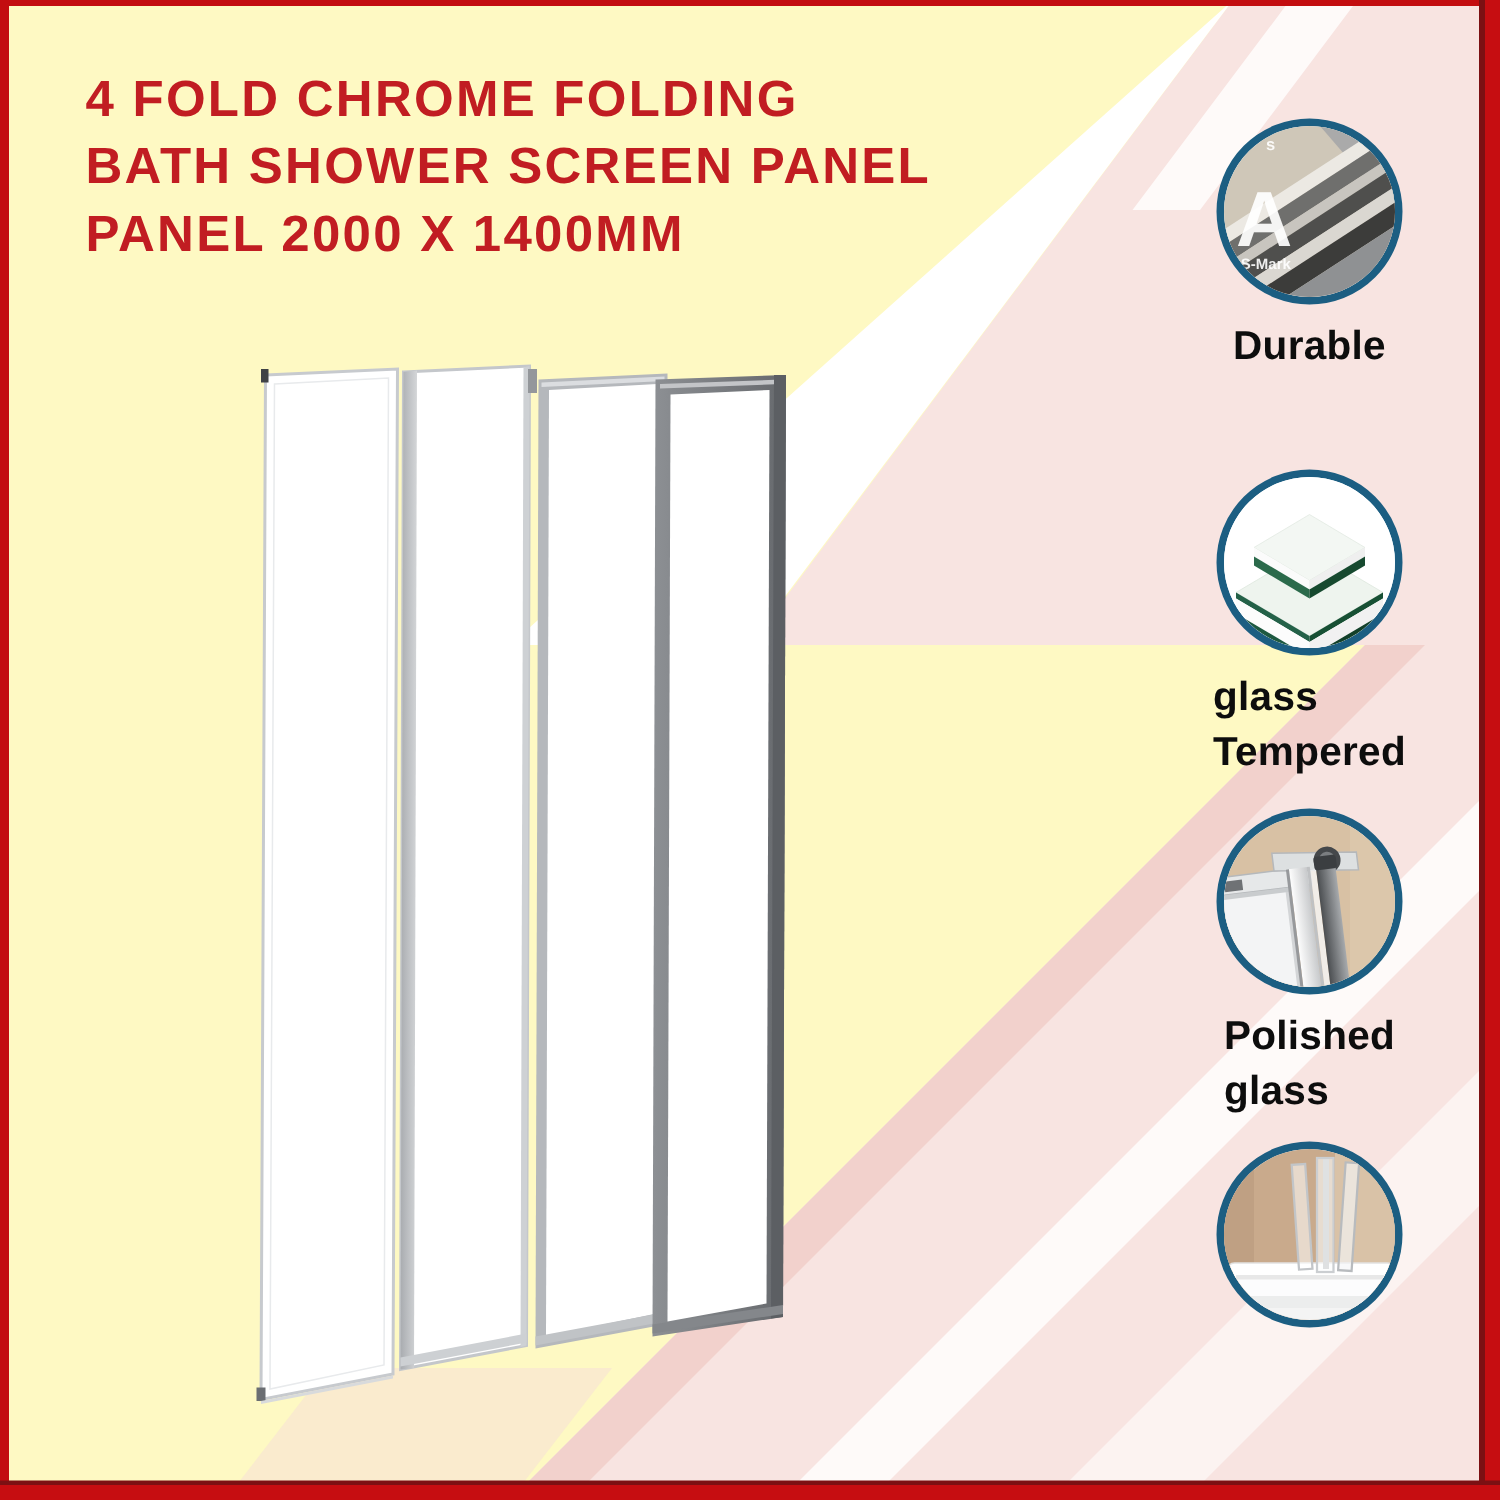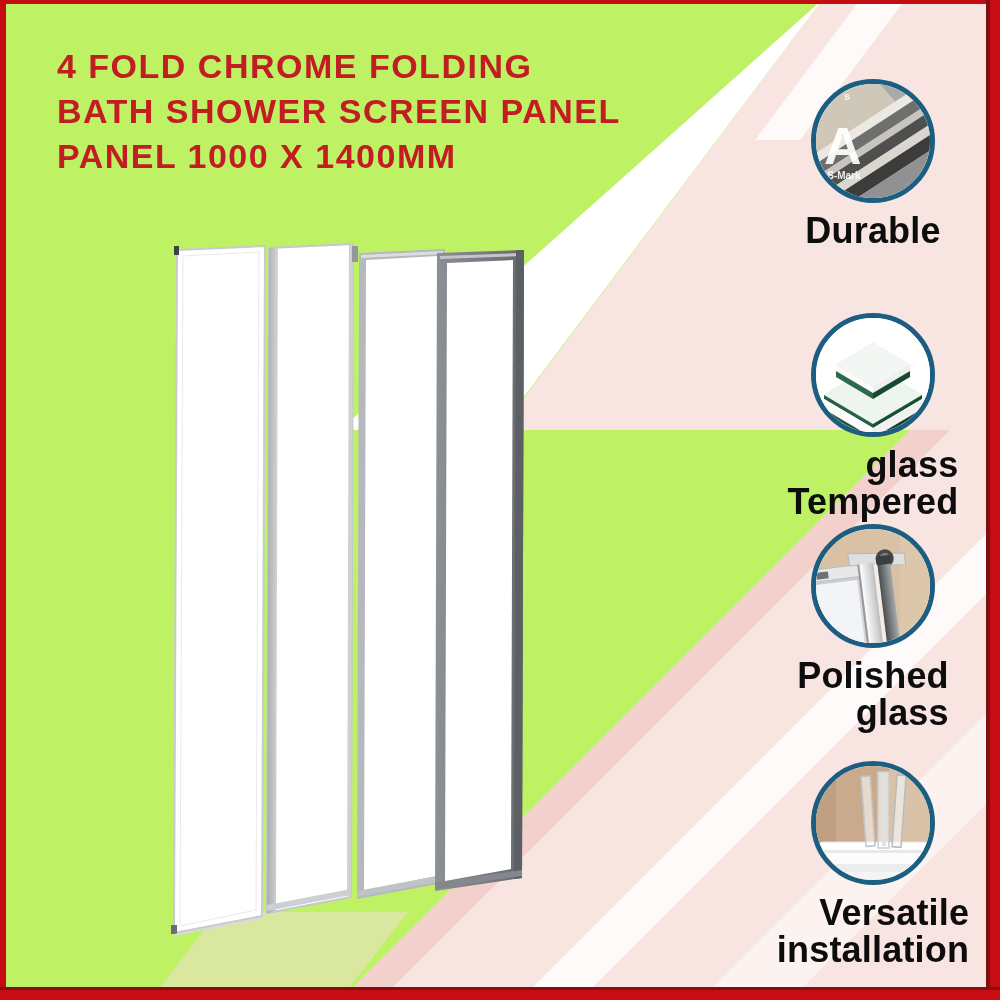--- a/index.html
+++ b/index.html
@@ -1,47 +1,47 @@
 <!DOCTYPE html>
 <html><head>
 <meta charset="utf-8">
 <style>
   html,body{margin:0;padding:0;background:#fff;}
   .canvas{
     position:relative;width:1000px;height:1000px;overflow:hidden;
-    background:#bef264;font-family:"Liberation Sans",sans-serif;
+    background:#fef9c3;font-family:"Liberation Sans",sans-serif;
   }
   .bg-svg{position:absolute;left:0;top:0;z-index:0;}
   
   .frame{position:absolute;z-index:6;background:#c30d10;}
   .frame-top{left:0;top:0;width:1000px;height:4px;}
   .frame-left{left:0;top:0;width:6px;height:1000px;}
   .frame-right{right:0;top:0;width:10px;height:1000px;background:#c60d11;}
   .frame-right-accent{position:absolute;z-index:6;right:10px;top:0;width:4px;height:1000px;background:#7c1013;}
   .frame-bottom{left:0;bottom:0;width:1000px;height:10px;background:#c60d11;}
   .frame-bottom-accent{position:absolute;z-index:6;left:0;bottom:10px;width:1000px;height:3px;background:#7c1013;}
   
   .title{
     position:absolute;left:57px;top:44px;z-index:10;
     color:#c11d22;font-weight:bold;font-size:34px;line-height:45px;letter-spacing:1.5px;
   }
   .title span{display:block;white-space:nowrap;}
   
   .product-svg{position:absolute;left:150px;top:222px;z-index:9;}
   
   .feature{position:absolute;left:758px;width:230px;z-index:10;display:flex;flex-direction:column;align-items:center;}
-  .f1{top:79px;} .f2{top:313px;} .f3{top:524px;} .f4{top:761px;}
+  .f1{top:79px;} .f2{top:313px;} .f3{top:539px;} .f4{top:761px;}
   .badge{
     width:114px;height:114px;border:5px solid #1c5e82;border-radius:50%;
     overflow:hidden;background:#fff;flex:0 0 auto;
   }
   .badge svg{display:block;}
   .feature-label{
-    margin-top:9px;text-align:right;color:#0d0d0d;
-    font-weight:bold;font-size:36px;line-height:37px;letter-spacing:0.2px;
+    margin-top:9px;text-align:left;color:#0d0d0d;
+    font-weight:bold;font-size:27px;line-height:37px;letter-spacing:0.2px;
   }
   .feature-label span{display:block;white-space:nowrap;}
 </style>
 </head>
 <body>
 
 <div class="canvas">
 
   <svg class="bg-svg" width="1000" height="1000" viewBox="0 0 1000 1000">
 
@@ -64,21 +64,21 @@
   <div class="frame frame-top"></div>
   <div class="frame frame-left"></div>
   <div class="frame frame-right"></div>
   <div class="frame-right-accent"></div>
   <div class="frame frame-bottom"></div>
   <div class="frame-bottom-accent"></div>
 
   <h1 class="title" style="margin:0;">
     <span>4 FOLD CHROME FOLDING</span>
     <span>BATH SHOWER SCREEN PANEL</span>
-    <span>PANEL 1000 X 1400MM</span>
+    <span>PANEL 2000 X 1400MM</span>
   </h1>
 
   <svg class="product-svg" width="390" height="720" viewBox="0 0 390 720">
     <defs>
       <linearGradient id="gStile" x1="0" y1="0" x2="1" y2="0">
         <stop offset="0" stop-color="#a9acb0"></stop>
           <stop offset="1" stop-color="#d4d6d8"></stop>
       </linearGradient>
       <linearGradient id="gP4" x1="0" y1="0" x2="1" y2="0">
         <stop offset="0" stop-color="#8d9094"></stop>
@@ -234,19 +234,15 @@
           <g transform="rotate(-4 56 80)">
             <rect x="50" y="10" width="9" height="70" fill="#ffffff" fill-opacity="0.55" stroke="#c2c5c8" stroke-width="1.5"></rect>
           </g>
           <rect x="62" y="6" width="11" height="76" fill="#fcfdfd" fill-opacity="0.6" stroke="#cbced1" stroke-width="1.5"></rect>
           <g transform="rotate(4 80 82)">
             <rect x="76" y="9" width="9" height="72" fill="#f4f6f7" fill-opacity="0.65" stroke="#b8bbbe" stroke-width="1.5"></rect>
           </g>
         </g>
       </svg>
     </div>
-    <div class="feature-label">
-      <span>Versatile</span>
-      <span>installation</span>
-    </div>
   </div>
 
 </div>
 
 </body></html>

